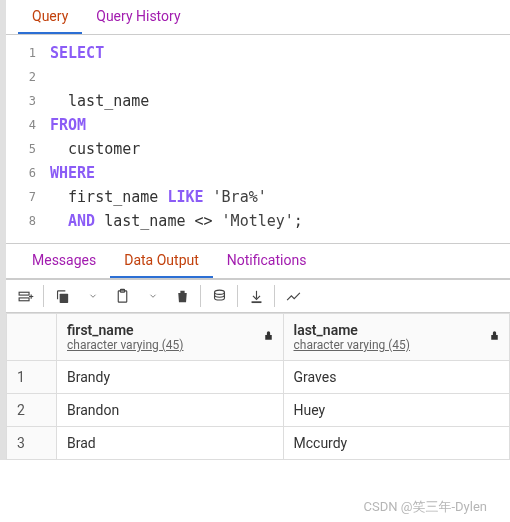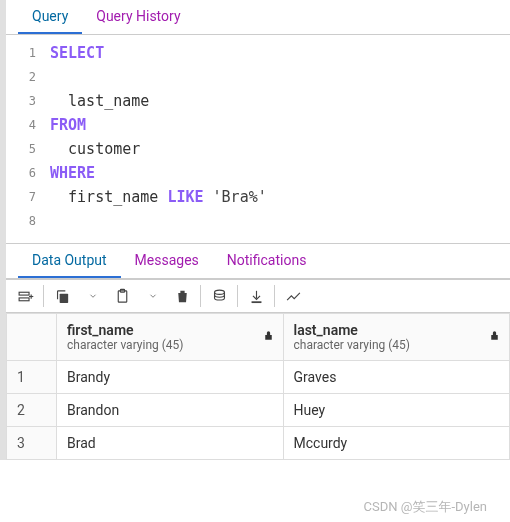--- a/index.html
+++ b/index.html
@@ -1,37 +1,37 @@
 <!DOCTYPE html>
 <html><head>
 <meta charset="utf-8">
 <style>
 * { box-sizing: border-box; margin: 0; padding: 0; }
 body { font-family: -apple-system, BlinkMacSystemFont, "Segoe UI", Roboto, Arial, sans-serif; font-size: 13px; background: #fff; color: #333; width: 510px; }
 .container { border-left: 6px solid #e0e0e0; }
 .tabs { display: flex; border-bottom: 1px solid #ccc; background: #fff; padding-left: 12px; }
 .tab { padding: 8px 14px; color: #a21caf; cursor: pointer; font-size: 14px; }
-.tab.active { color: #0369a1; border-bottom: 2px solid #2c6fd4; }
+.tab.active { color: #c2410c; border-bottom: 2px solid #2c6fd4; }
 .editor { font-family: "Consolas", "Monaco", monospace; font-size: 15px; padding: 6px 0; background: #fff; }
 .line { display: flex; line-height: 24px; }
 .gutter { width: 44px; text-align: right; padding-right: 14px; color: #888; font-size: 12px; user-select: none; }
 .code { white-space: pre; }
 .kw { color: #8b5cf6; font-weight: bold; }
 .str { color: #404040; }
 .output-section { border-top: 1px solid #ccc; margin-top: 4px; }
 .toolbar { display: flex; align-items: center; border-top: 1px solid #ccc; border-bottom: 1px solid #ccc; background: #fff; padding: 1px 4px; gap: 0; }
 .tbtn { display: inline-flex; align-items: center; justify-content: center; height: 30px; min-width: 30px; padding: 0 5px; cursor: pointer; color: #444; }
 .tbtn svg { width: 17px; height: 17px; fill: none; stroke: currentColor; stroke-width: 1.6; }
 .tbtn.fill svg { fill: currentColor; stroke: none; }
 .sep { width: 1px; height: 22px; background: #ccc; margin: 0 3px; }
 .grid { border-collapse: collapse; width: 100%; font-size: 14px; }
 .grid th, .grid td { border: 1px solid #ddd; padding: 8px 10px; text-align: left; }
 .grid th { background: #fafafa; font-weight: normal; position: relative; }
 .colname { font-weight: 600; }
-.coltype { font-size: 12px; color: #666; }
+.coltype { font-size: 12px; color: #666; text-decoration: underline; }
 .rownum { width: 50px; text-align: center; color: #555; background: #fafafa; }
 .lock { position: absolute; right: 8px; top: 50%; transform: translateY(-50%); }
 .lock svg { width: 13px; height: 13px; fill: #333; }
 .watermark { position: fixed; right: 23px; bottom: 6px; font-size: 13px; color: rgba(120,120,120,.55); pointer-events: none; }
 .chev-sm { width: 10px !important; height: 10px !important; margin-left: 1px; }
 </style>
 </head>
 <body>
 
 <div class="container">
@@ -64,27 +64,28 @@
     <div class="line">
         <div class="gutter">6</div>
         <div class="code"><span class="kw">WHERE</span></div>
       </div>
     <div class="line">
         <div class="gutter">7</div>
         <div class="code"><span>  first_name </span><span class="kw">LIKE</span><span> </span><span class="str">'Bra%'</span></div>
       </div>
     <div class="line">
         <div class="gutter">8</div>
+        <div class="code"><span>  </span><span class="kw">AND</span><span> last_name &lt;&gt; </span><span class="str">'Motley'</span><span>;</span></div>
       </div>
   </div>
 
   <div class="output-section">
     <div class="tabs">
+      <div class="tab">Messages</div>
       <div class="tab active">Data Output</div>
-      <div class="tab">Messages</div>
       <div class="tab">Notifications</div>
     </div>
 
     <div class="toolbar">
       <div class="tbtn">
           <svg viewBox="0 0 24 24">
             <rect x="3" y="6" width="14" height="4"></rect>
             <rect x="3" y="14" width="14" height="4"></rect>
             <line x1="20" y1="9" x2="20" y2="15"></line>
             <line x1="17" y1="12" x2="23" y2="12"></line>

